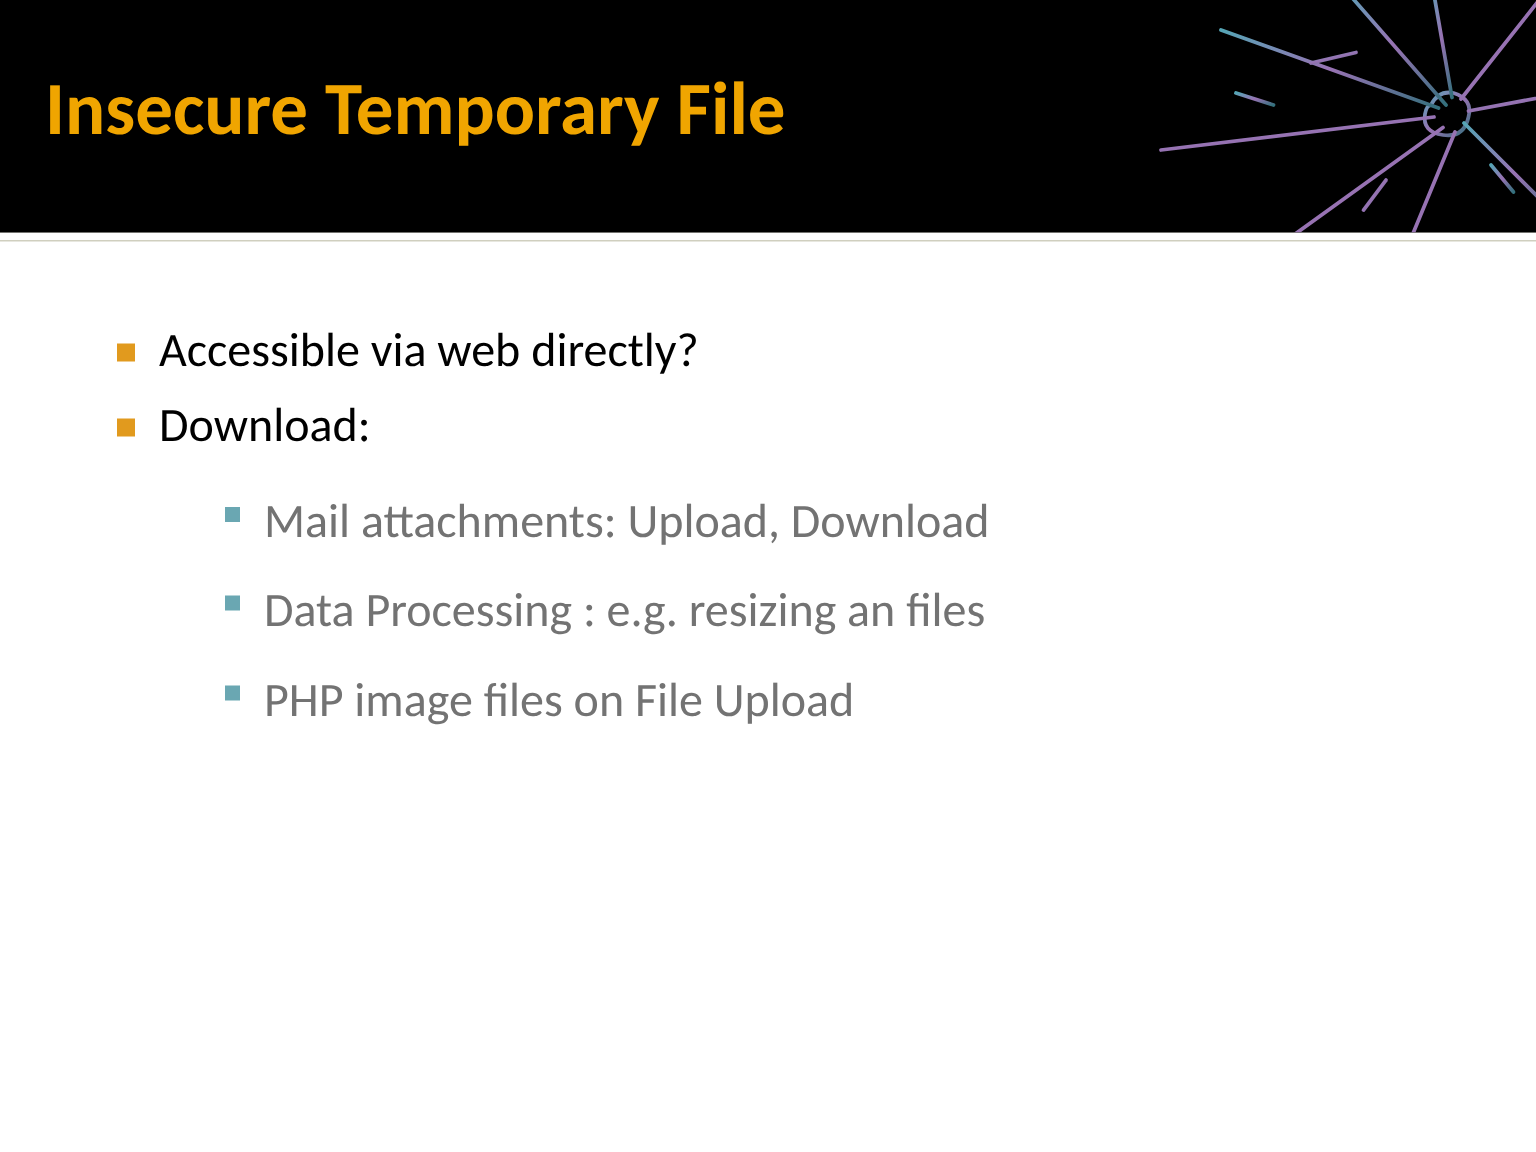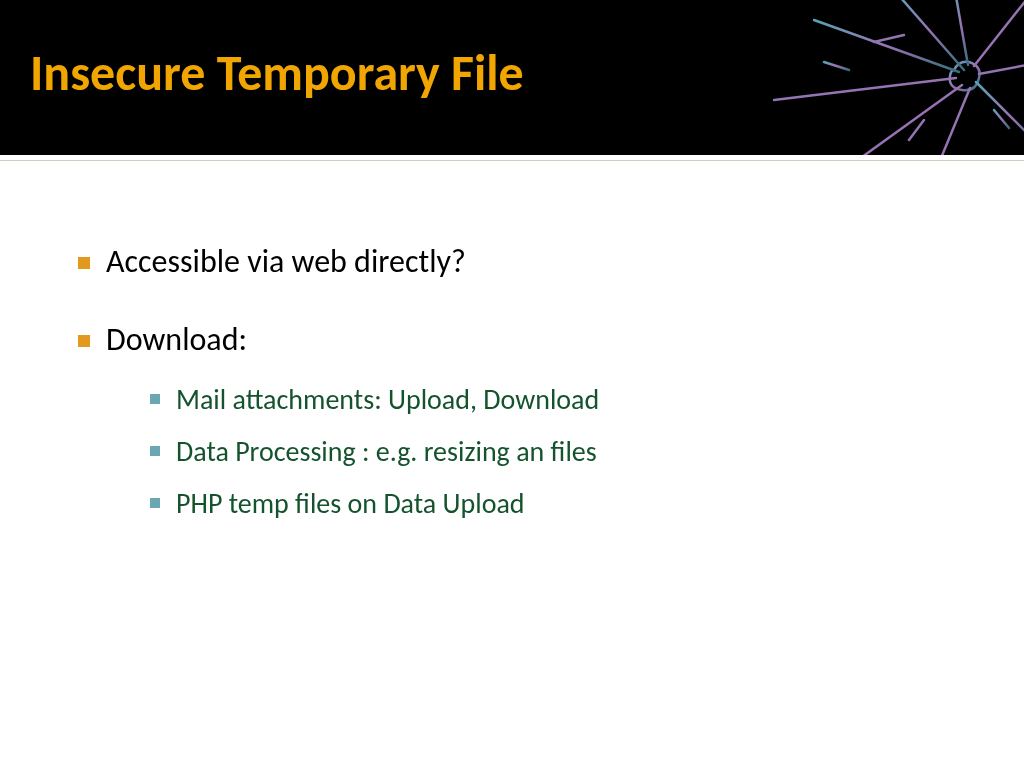--- a/index.html
+++ b/index.html
@@ -43,40 +43,39 @@
   ul.level1 {
     list-style: none;
   }
   ul.level1 > li {
     position: relative;
     padding-left: 34px;
     font-size: 32px;
     color: #000;
     line-height: 1.55;
     font-weight: 400;
-    margin-top: 28px;
   }
   ul.level1 > li::before {
     content: "";
     position: absolute;
     left: 6px;
     top: 20px;
     width: 12px;
     height: 12px;
     background: #e19a1e;
   }
   ul.level2 {
     list-style: none;
     margin-top: 10px;
   }
   ul.level2 > li {
     position: relative;
     padding-left: 70px;
-    font-size: 28px;
-    color: #14532d;
+    font-size: 32px;
+    color: #737373;
     line-height: 1.85;
     font-weight: 400;
   }
   ul.level2 > li::before {
     content: "";
     position: absolute;
     left: 44px;
     top: 20px;
     width: 10px;
     height: 10px;
@@ -117,18 +116,18 @@
   </div>
   <div class="divider"></div>
 
   <div class="body">
     <ul class="level1">
       <li><span>Accessible via web directly?</span></li>
       <li><span>Download:</span>
         <ul class="level2">
           <li><span>Mail attachments: Upload, Download</span></li>
           <li><span>Data Processing : e.g. resizing an files</span></li>
-          <li><span>PHP temp files on Data Upload</span></li>
+          <li><span>PHP image files on File Upload</span></li>
         </ul>
       </li>
     </ul>
   </div>
 </div>
 
 </body></html>

